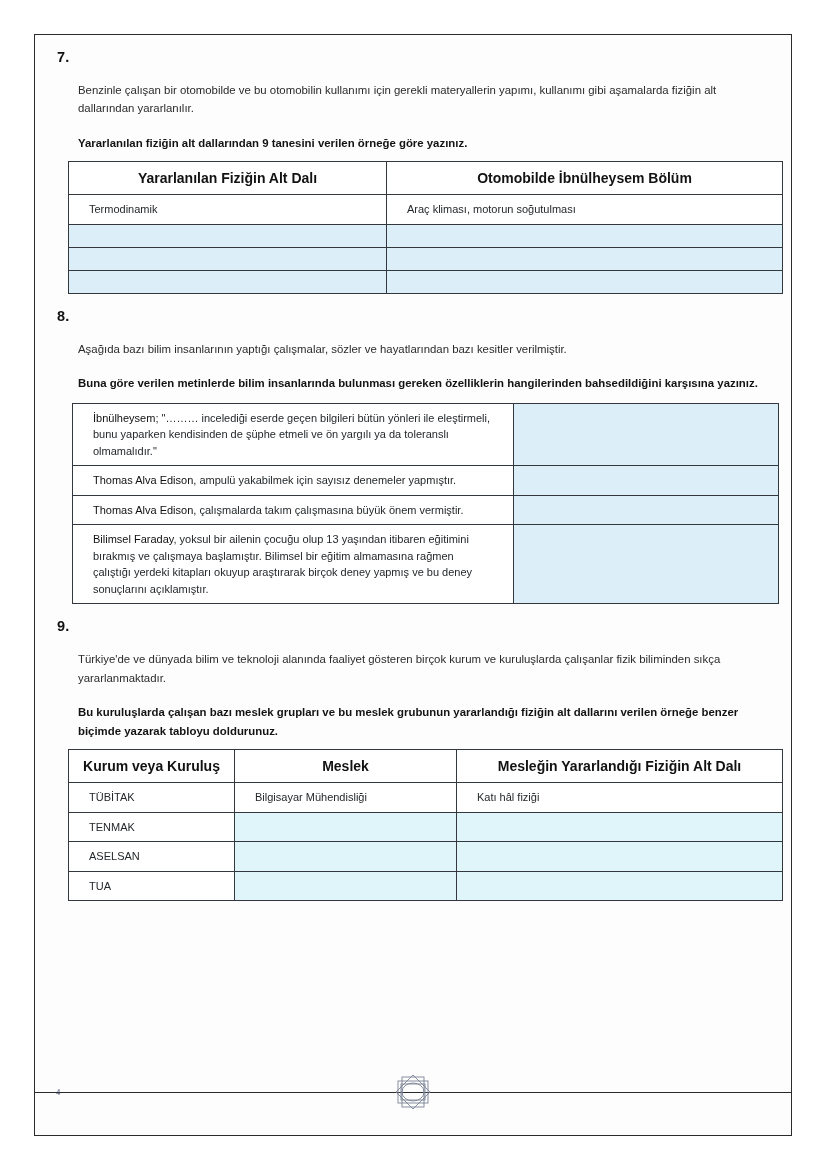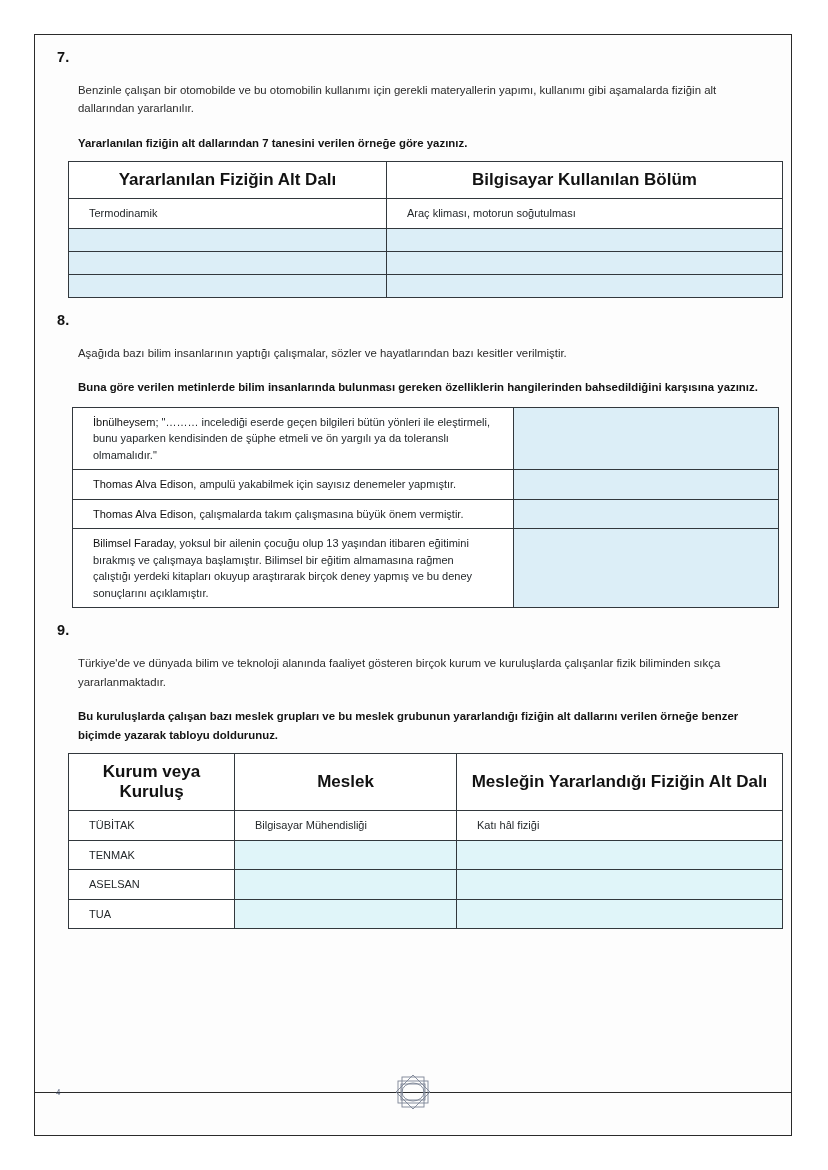--- a/index.html
+++ b/index.html
@@ -70,21 +70,21 @@
     table-layout: fixed;
     background: #ffffff;
   }
   table.ws th,
   table.ws td {
     border: 1.4px solid #32383d;
     vertical-align: top;
     box-sizing: border-box;
   }
   table.ws th {
-    font-size: 17px;
+    font-size: 14px;
     font-weight: bold;
     text-align: center;
     color: #121212;
     background: #ffffff;
     padding: 8px 4px;
     vertical-align: middle;
   }
   table.ws td {
     font-size: 11px;
     color: #24282b;
@@ -161,32 +161,32 @@
 </head>
 <body>
 
 <div class="page-sheet">
   <div class="page-inner">
 
     <section class="question">
       <div class="q-number">7.</div>
       <div class="q-body">
         <p class="q-para">Benzinle çalışan bir otomobilde ve bu otomobilin kullanımı için gerekli materyallerin yapımı, kullanımı gibi aşamalarda fiziğin alt dallarından yararlanılır.</p>
-        <p class="q-para bold">Yararlanılan fiziğin alt dallarından 7 tanesini verilen örneğe göre yazınız.</p>
+        <p class="q-para bold">Yararlanılan fiziğin alt dallarından 9 tanesini verilen örneğe göre yazınız.</p>
       </div>
 
       <table class="ws t7">
         <colgroup>
             <col class="c1">
             <col class="c2">
           </colgroup>
         <thead>
           <tr>
             <th>Yararlanılan Fiziğin Alt Dalı</th>
-            <th>Bilgisayar Kullanılan Bölüm</th>
+            <th>Otomobilde İbnülheysem Bölüm</th>
           </tr>
         </thead>
         <tbody>
           <tr class="data-row">
             <td class="fill-white">Termodinamik</td>
             <td class="fill-white">Araç kliması, motorun soğutulması</td>
           </tr>
           <tr class="data-row">
             <td class="fill-blue"></td>
             <td class="fill-blue"></td>

